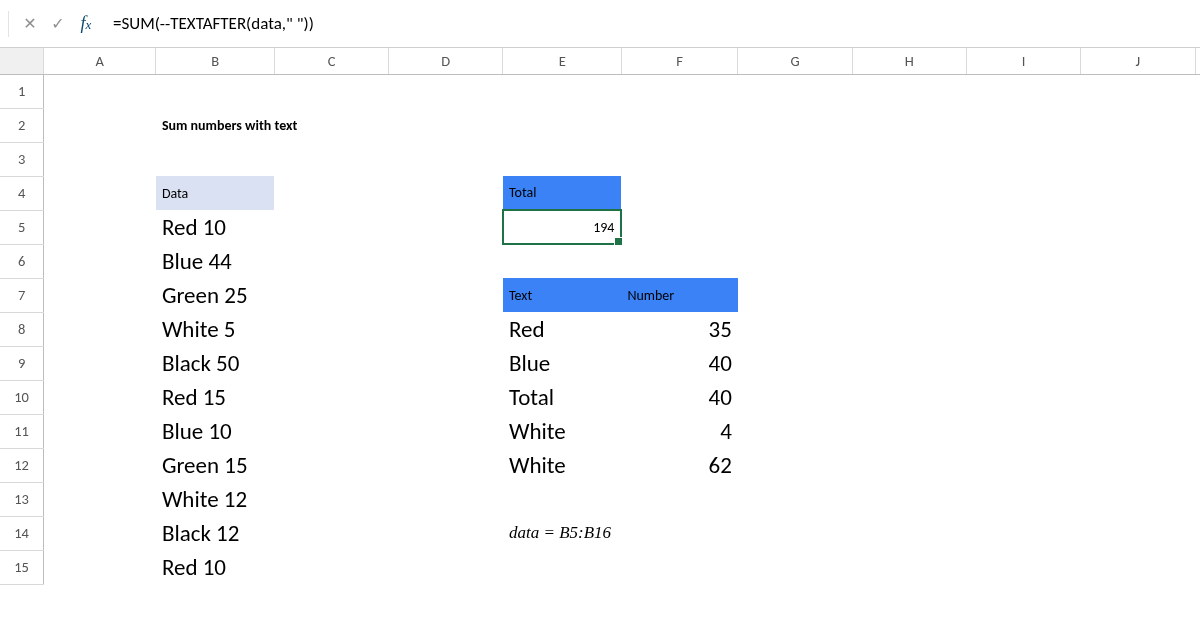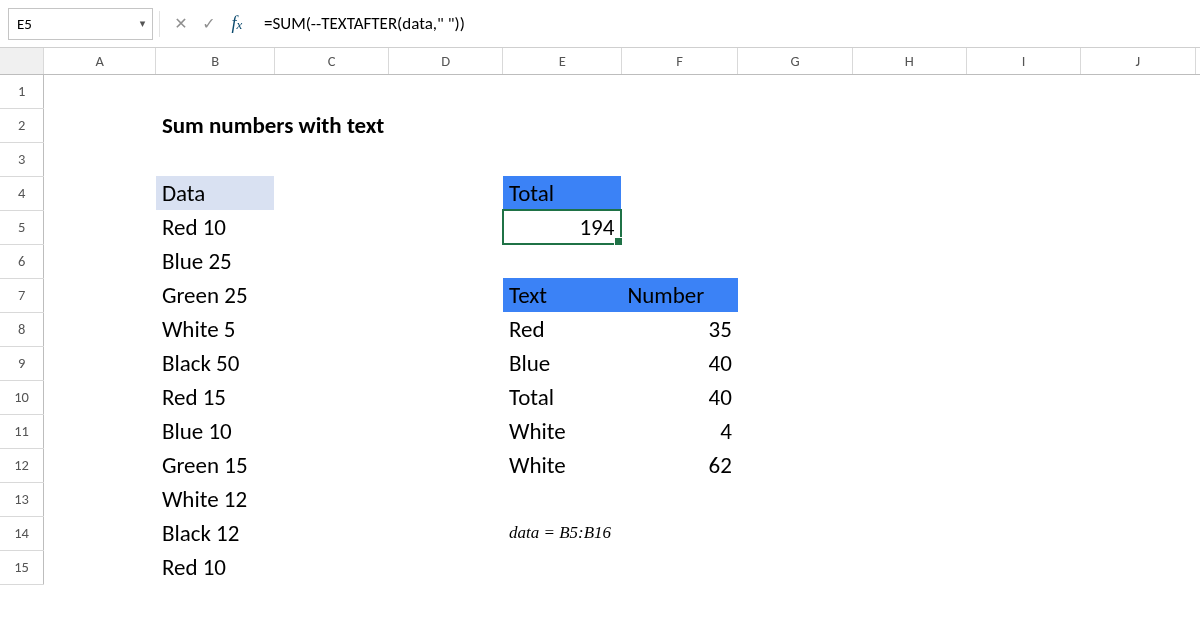--- a/index.html
+++ b/index.html
@@ -117,21 +117,21 @@
     text-align: center;
     width: 42px;
     border-right: 1px solid #bdbdbd;
   }
   
   .cell {
     padding: 0 6px;
     height: 100%;
     display: flex;
     align-items: center;
-    font-size: 23px;
+    font-size: 14px;
   }
   .cell.right { justify-content: flex-end; padding-left: 32px; }
   .cell.bold { font-weight: 700; }
   .cell.italic { font-style: italic; font-family: "Times New Roman", serif; font-size: 17px; color: #000000;}
 
   .hdr-blue { background: #d9e1f2; border: 1px solid #8ea9db; }
   .hdr-green { background: #3b82f6; border: 1px solid #a9d08e; }
   .data-cell { background: #fff; border: 1px solid #bfbfbf; }
   .data-cell .cell { font-size: 23px; }
 
@@ -173,24 +173,20 @@
   col.cw-G { width: 110px; }
   col.cw-H { width: 110px; }
   col.cw-I { width: 110px; }
   col.cw-J { width: 110px; }
   col.cw-K { width: 110px; }
 </style>
 </head>
 <body>
 
 <div class="formula-bar">
-  <div class="name-box">
-    <input type="text" value="E5" style="">
-    <span class="chev">▾</span>
-  </div>
   <div class="fb-divider"></div>
   <div class="fb-icons">
     <span class="ico">✕</span>
     <span class="ico">✓</span>
     <span class="ico fx">f<span style="font-size:13px">x</span></span>
   </div>
   <input class="formula-input" type="text" value="=SUM(--TEXTAFTER(data,&quot; &quot;))" style="">
 </div>
 
 <div class="grid-wrap">
@@ -271,21 +267,21 @@
       <td class="sel-cell">
             <div class="cell right">194</div>
           </td>
       <td colspan="6"></td>
     </tr>
 
     <tr>
       <th class="rowhdr">6</th>
       <td></td>
       <td class="data-cell">
-            <div class="cell">Blue 25</div>
+            <div class="cell">Blue 44</div>
           </td>
       <td colspan="9"></td>
     </tr>
 
     <tr>
       <th class="rowhdr">7</th>
       <td></td>
       <td class="data-cell">
             <div class="cell">Green 25</div>
           </td>

